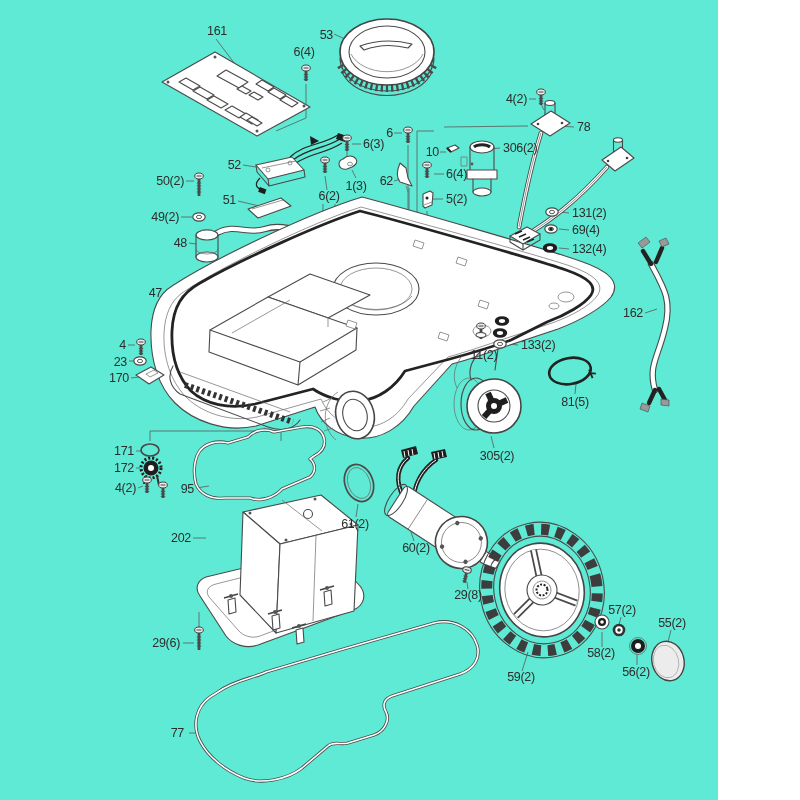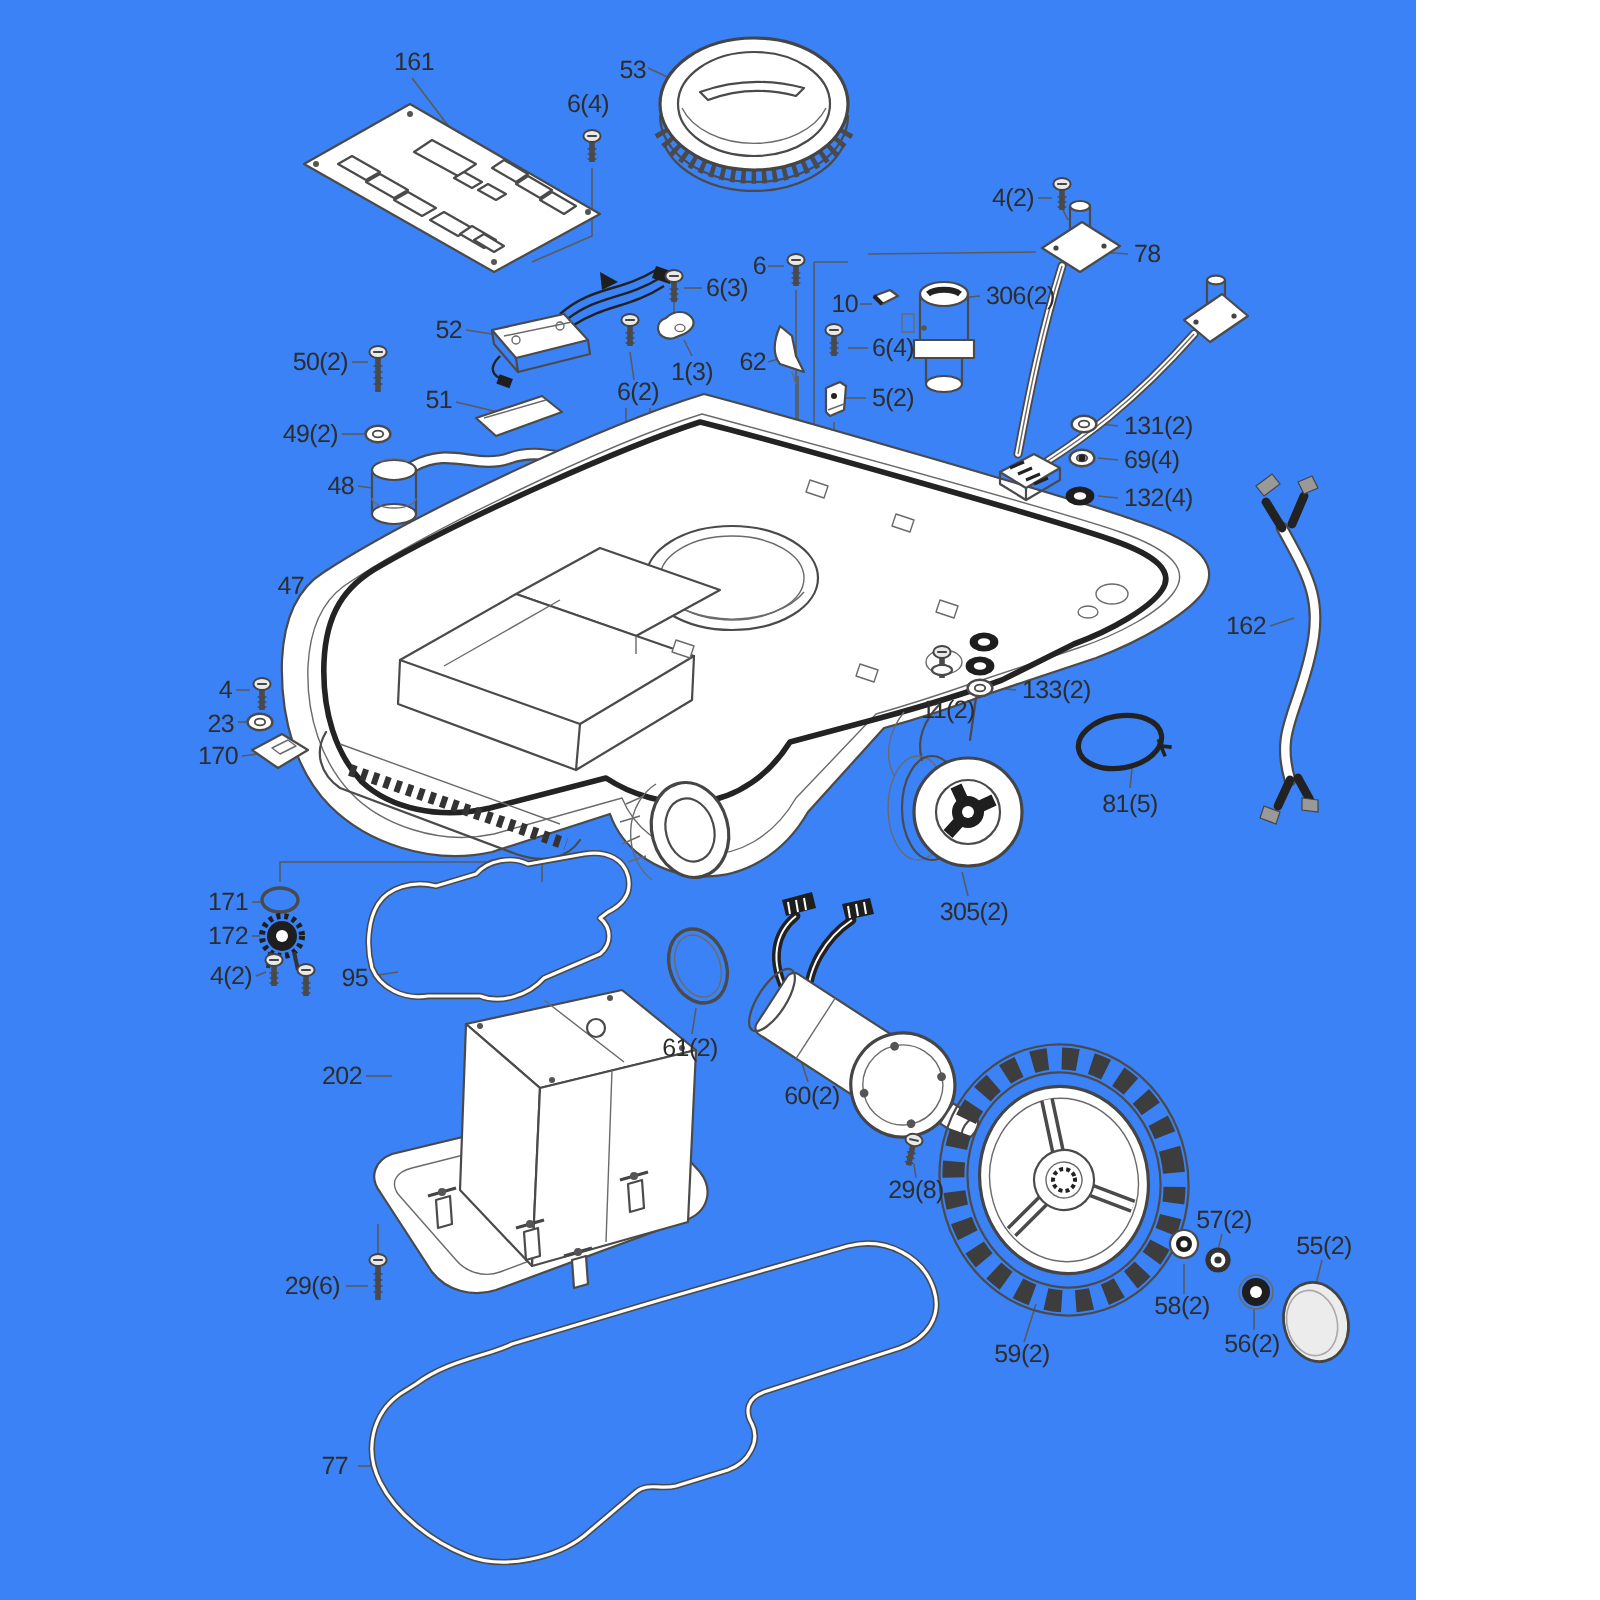--- a/index.html
+++ b/index.html
@@ -1,16 +1,16 @@
 <!DOCTYPE html>
 <html><head>
 <meta charset="utf-8">
 <style>
   html,body{margin:0;padding:0;background:#fff;}
-  .stage{position:relative;width:708px;height:800px;background:#3b82f6;overflow:hidden;}
+  .stage{position:relative;width:708px;height:800px;background:#5eead4;overflow:hidden;padding-left:10px;}
   .ln{fill:none;stroke:#4a4a4a;stroke-width:1.1;stroke-linejoin:round;stroke-linecap:round;}
   .lt{fill:none;stroke:#6a6a6a;stroke-width:.7;stroke-linejoin:round;}
   .th{fill:none;stroke:#454545;stroke-width:1.6;stroke-linejoin:round;}
   .seal{fill:none;stroke:#232323;stroke-width:2.8;stroke-linejoin:round;}
   .ld{fill:none;stroke:#5a5a5a;stroke-width:.8;}
   .wire{fill:none;stroke:#222;stroke-width:1.2;}
   .dk{fill:#1e1e1e;stroke:none;}
   .gy{fill:#999;stroke:#444;stroke-width:.6;}
   .wfill{fill:#fff;}
   .lbl{font-family:"Liberation Sans",sans-serif;font-size:12.5px;fill:#2d2d2d;letter-spacing:-0.3px;}

